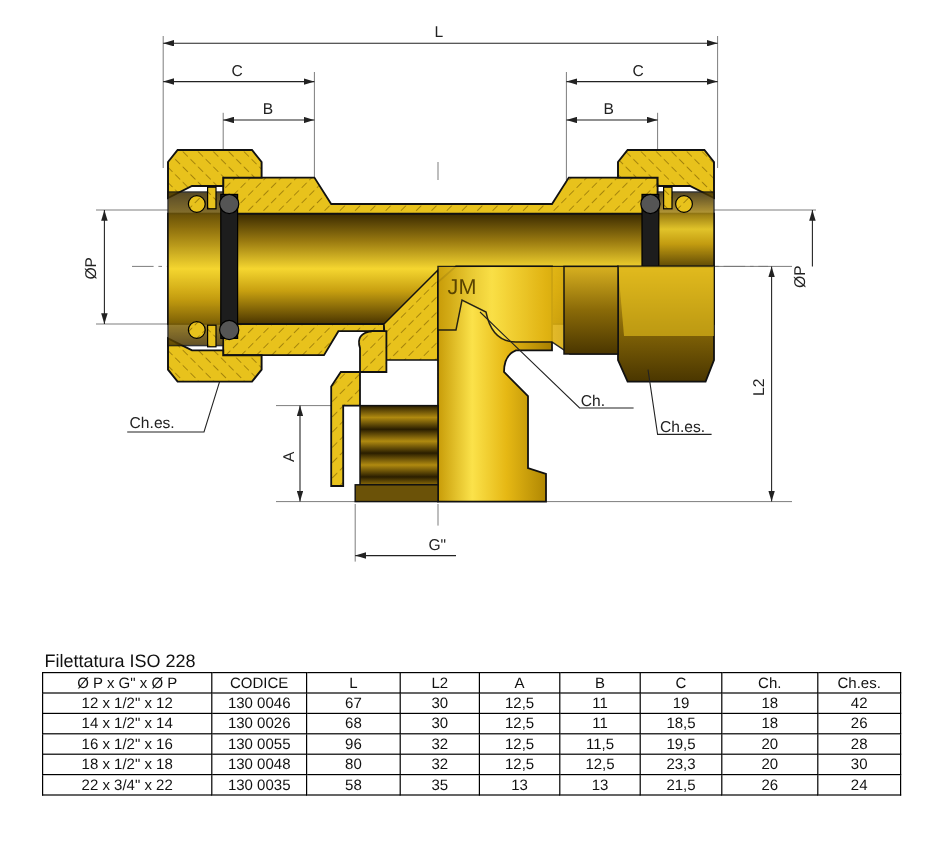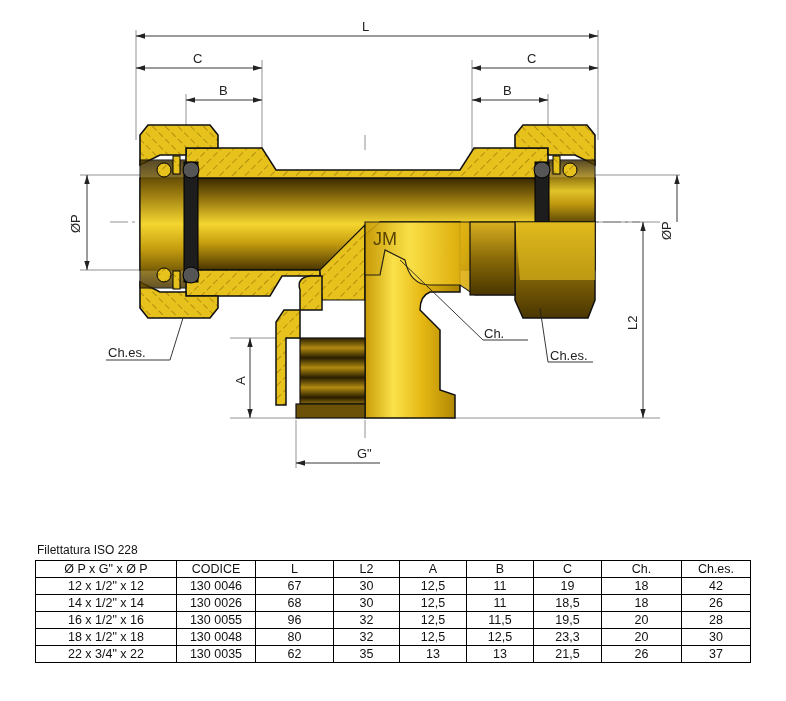--- a/index.html
+++ b/index.html
@@ -1,19 +1,19 @@
 <!DOCTYPE html>
 <html><head>
 <meta charset="utf-8">
 <style>
   html, body { margin:0; padding:0; background:#ffffff; }
   body { width:786px; height:701px; position:relative; overflow:hidden; font-family:"Liberation Sans", sans-serif; }
   #drawing { position:absolute; left:0; top:0; width:786px; height:480px; }
   .dim-label { font-family:"Liberation Sans", sans-serif; font-size:13px; fill:#222; }
-  #table-caption { position:absolute; left:37px; top:543px; font-size:12px; color:#111; }
+  #table-caption { position:absolute; left:37px; top:543px; font-size:15px; color:#111; }
   #spec-table { position:absolute; left:35px; top:560px; border-collapse:collapse; font-size:12.5px; color:#111; }
   #spec-table th, #spec-table td { border:1.6px solid #000; text-align:center; padding:0; height:16px; line-height:15px; font-weight:normal; }
   #spec-table td.code { font-weight:normal; }
 </style>
 </head>
 <body>
 
 <svg id="drawing" viewBox="0 0 786 480" xmlns="http://www.w3.org/2000/svg">
   <defs>
     <pattern id="hatch" patternUnits="userSpaceOnUse" width="9" height="9" patternTransform="rotate(45)">
@@ -220,22 +220,22 @@
       <td>32</td>
       <td>12,5</td>
       <td>12,5</td>
       <td>23,3</td>
       <td>20</td>
       <td>30</td>
     </tr>
     <tr>
       <td>22 x 3/4" x 22</td>
       <td class="code">130 0035</td>
-      <td>62</td>
+      <td>58</td>
       <td>35</td>
       <td>13</td>
       <td>13</td>
       <td>21,5</td>
       <td>26</td>
-      <td>37</td>
+      <td>24</td>
     </tr>
   </tbody>
 </table>
 
 </body></html>

